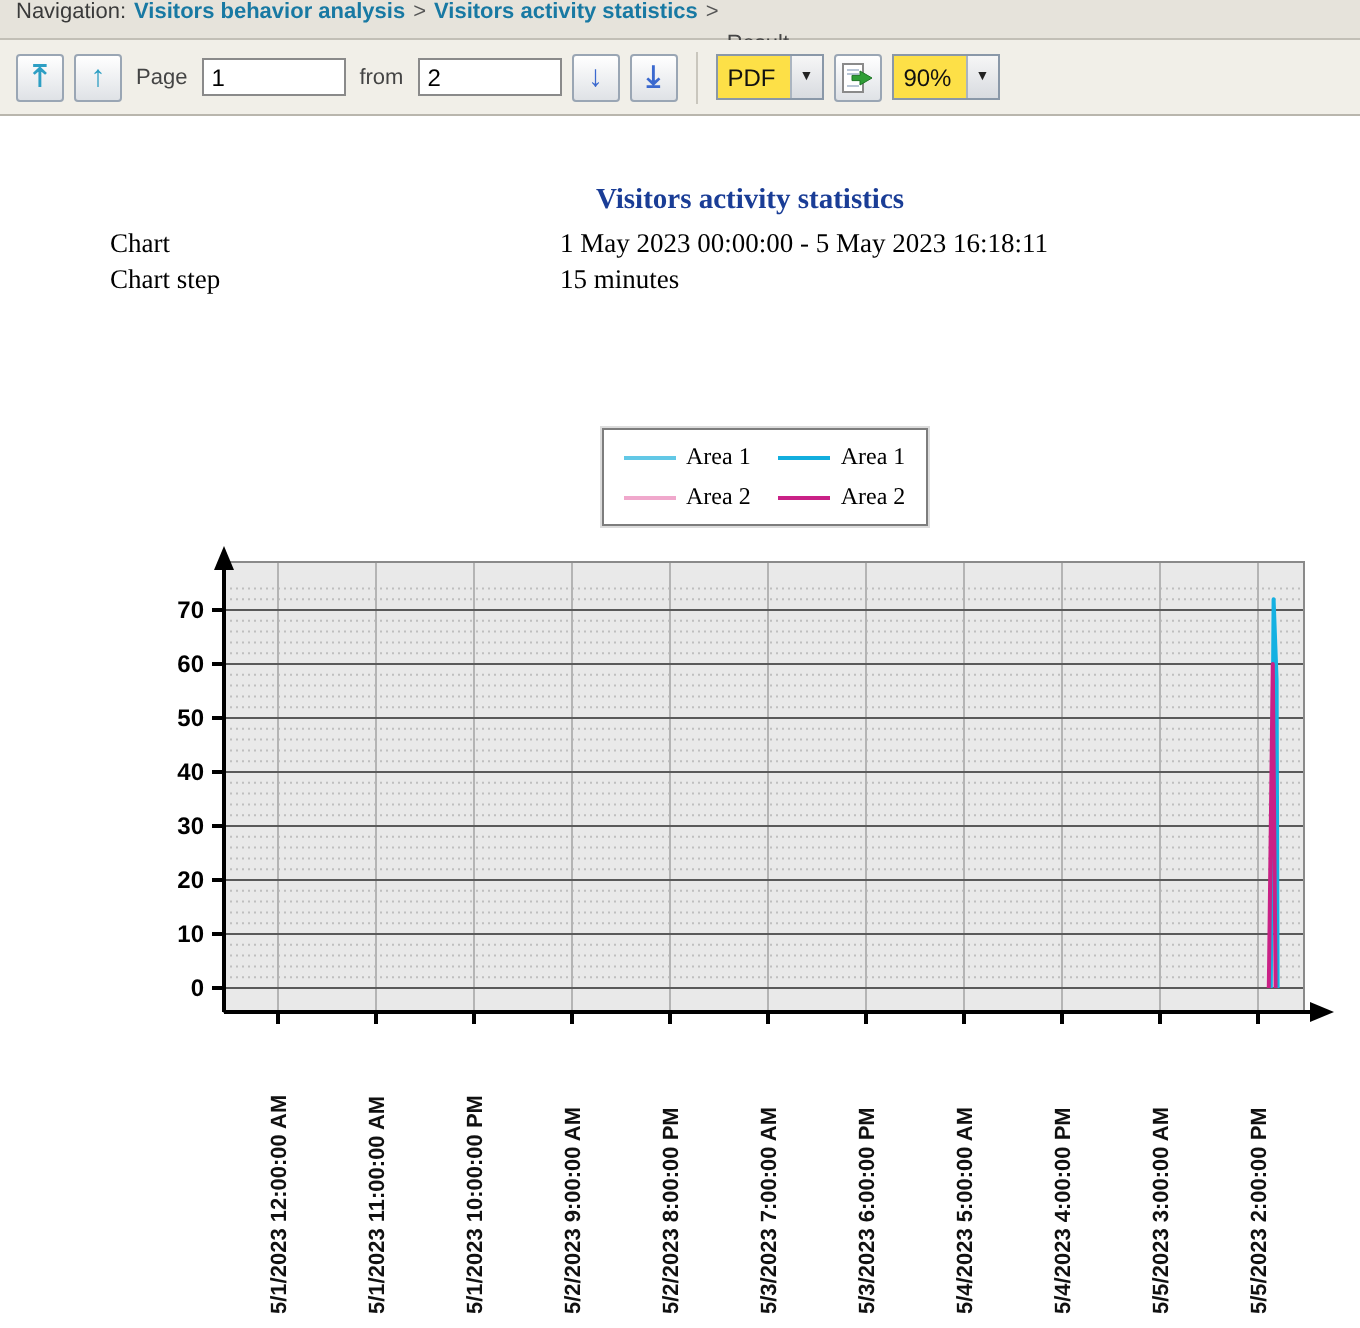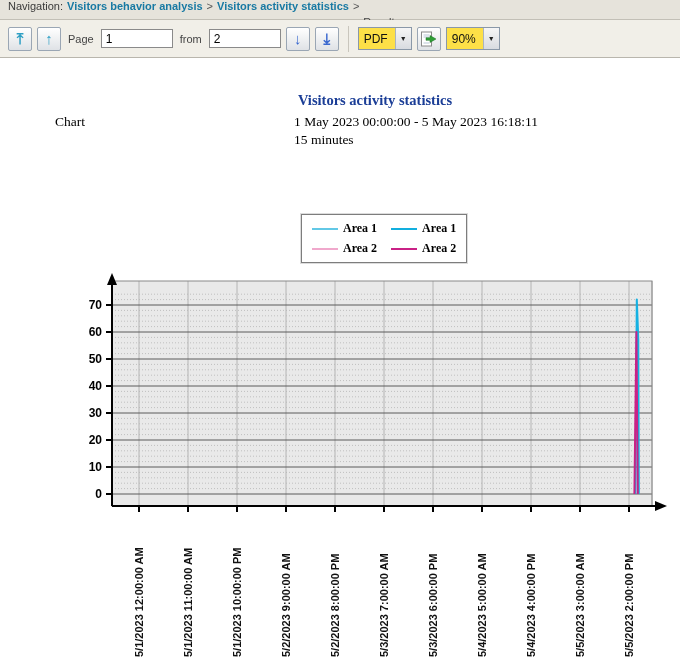--- a/index.html
+++ b/index.html
@@ -54,27 +54,27 @@
   
   .content{
     position:absolute;top:58px;left:0;right:0;bottom:0;background:#fff;
     font-family:"Liberation Serif",serif;color:#000;
   }
   .report-title{
     position:absolute;left:70px;top:34px;width:610px;text-align:center;
     font-size:14.5px;font-weight:bold;color:#1a3d96;
   }
   .fields-labels{position:absolute;left:55px;top:55px;font-size:13.5px;line-height:18px;}
-  .fields-values{position:absolute;left:294px;top:55px;font-size:13.5px;line-height:18px;}
+  .fields-values{position:absolute;left:280px;top:55px;font-size:13.5px;line-height:18px;}
   
   .legend{
     position:absolute;left:301px;top:156px;
     border:1px solid #7d7d7d;outline:1px solid #dcdcdc;background:#fff;
     padding:6px 10px;display:grid;grid-template-columns:auto auto;gap:5px 14px;
-    font-size:12px;font-family:"Liberation Serif",serif;font-weight:bold;
+    font-size:12px;font-family:"Liberation Serif",serif;
   }
   .legend-item{display:flex;align-items:center;gap:5px;}
   .legend-line{width:26px;height:2px;display:inline-block;}
   
   .chart-svg{position:absolute;left:85px;top:215px;}
 </style>
 </head>
 <body>
 
 <div class="navbar">
@@ -121,20 +121,21 @@
     <span>90%</span>
     <span class="caret-box">▼</span>
   </div>
 </div>
 
 <div class="content">
   <div class="report-title">Visitors activity statistics</div>
 
   <div class="fields-labels">
     <div>Chart</div>
+    <div>Chart step</div>
   </div>
   <div class="fields-values">
     <div>1 May 2023 00:00:00 - 5 May 2023 16:18:11</div>
     <div>15 minutes</div>
   </div>
 
   <div class="legend" id="legend">
       <div class="legend-item">
         <span class="legend-line" style="background: rgb(98, 200, 230);"></span>
         <span>Area 1</span>

